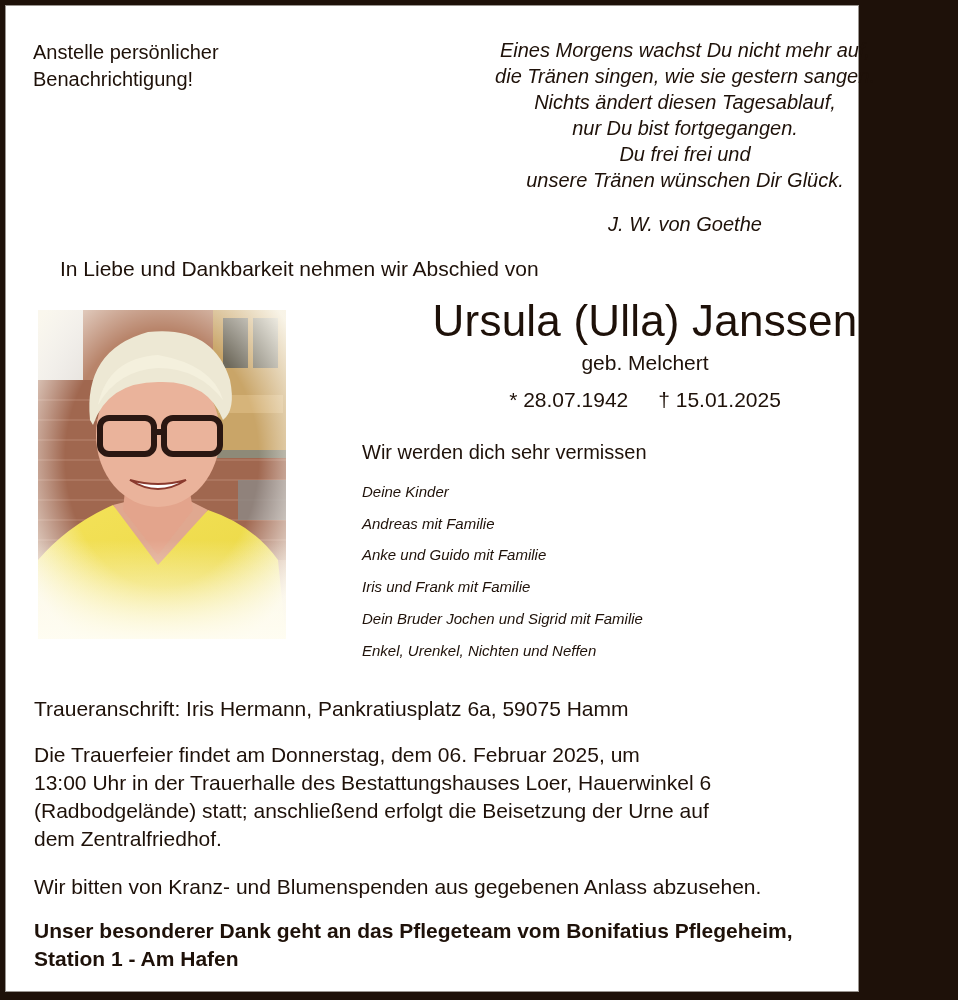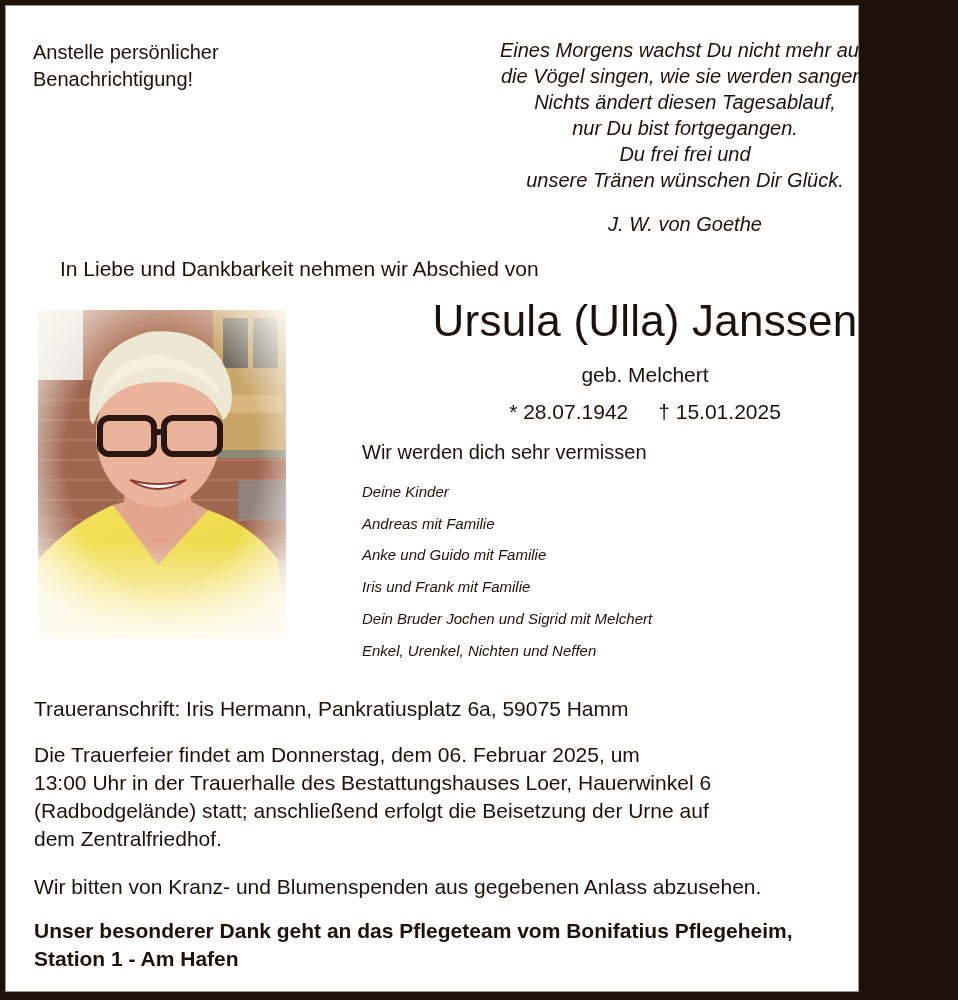--- a/index.html
+++ b/index.html
@@ -19,21 +19,21 @@
       font-style: italic; font-size: 20px; line-height: 26px;
     }
     .poem .author { margin-top: 18px; }
     .intro { left: 29px; top: 250px; font-size: 21px; line-height: 28px; margin-left: 26px; }
     .photo {
       position: absolute; left: 33px; top: 305px; width: 248px; height: 329px;
       overflow: hidden; background: #f7f2e3;
     }
     .name-block { left: 380px; top: 288px; width: 520px; text-align: center; }
     .name { font-size: 44px; line-height: 56px; letter-spacing: 0.2px; }
-    .maiden { font-size: 21px; line-height: 28px; margin-top: 12px; }
+    .maiden { font-size: 21px; line-height: 28px; margin-top: 0; }
     .dates { font-size: 21px; line-height: 30px; margin-top: 8px; }
     .dates .gap { display: inline-block; width: 30px; }
     .miss { left: 357px; top: 433px; font-size: 20px; line-height: 28px; }
     .family { left: 357px; top: 471px; font-size: 15px; line-height: 31.7px; font-style: italic; }
     .address { left: 29px; top: 690px; font-size: 21px; line-height: 28px; }
     .funeral { left: 29px; top: 736px; font-size: 21px; line-height: 28px; }
     .flowers { left: 29px; top: 868px; font-size: 21px; line-height: 28px; }
     .thanks { left: 29px; top: 912px; font-size: 21px; line-height: 28px; font-weight: bold; }
   </style>
 </head>
@@ -41,21 +41,21 @@
 
 <div class="frame">
 
   <div class="abs notice">
     <div>Anstelle persönlicher</div>
     <div>Benachrichtigung!</div>
   </div>
 
   <div class="abs poem">
     <div>Eines Morgens wachst Du nicht mehr auf,</div>
-    <div>die Vögel singen, wie sie werden sangen.</div>
+    <div>die Tränen singen, wie sie gestern sangen.</div>
     <div>Nichts ändert diesen Tagesablauf,</div>
     <div>nur Du bist fortgegangen.</div>
     <div>Du frei frei und</div>
     <div>unsere Tränen wünschen Dir Glück.</div>
     <div class="author">J. W. von Goethe</div>
   </div>
 
   <div class="abs intro">In Liebe und Dankbarkeit nehmen wir Abschied von</div>
 
   <div class="photo">
@@ -125,21 +125,21 @@
     </div>
   </div>
 
   <div class="abs miss">Wir werden dich sehr vermissen</div>
 
   <div class="abs family">
     <div>Deine Kinder</div>
     <div>Andreas mit Familie</div>
     <div>Anke und Guido mit Familie</div>
     <div>Iris und Frank mit Familie</div>
-    <div>Dein Bruder Jochen und Sigrid mit Melchert</div>
+    <div>Dein Bruder Jochen und Sigrid mit Familie</div>
     <div>Enkel, Urenkel, Nichten und Neffen</div>
   </div>
 
   <div class="abs address">Traueranschrift: Iris Hermann, Pankratiusplatz 6a, 59075 Hamm</div>
 
   <div class="abs funeral">
     <div>Die Trauerfeier findet am Donnerstag, dem 06. Februar 2025, um</div>
     <div>13:00 Uhr in der Trauerhalle des Bestattungshauses Loer, Hauerwinkel 6</div>
     <div>(Radbodgelände) statt; anschließend erfolgt die Beisetzung der Urne auf</div>
     <div>dem Zentralfriedhof.</div>

